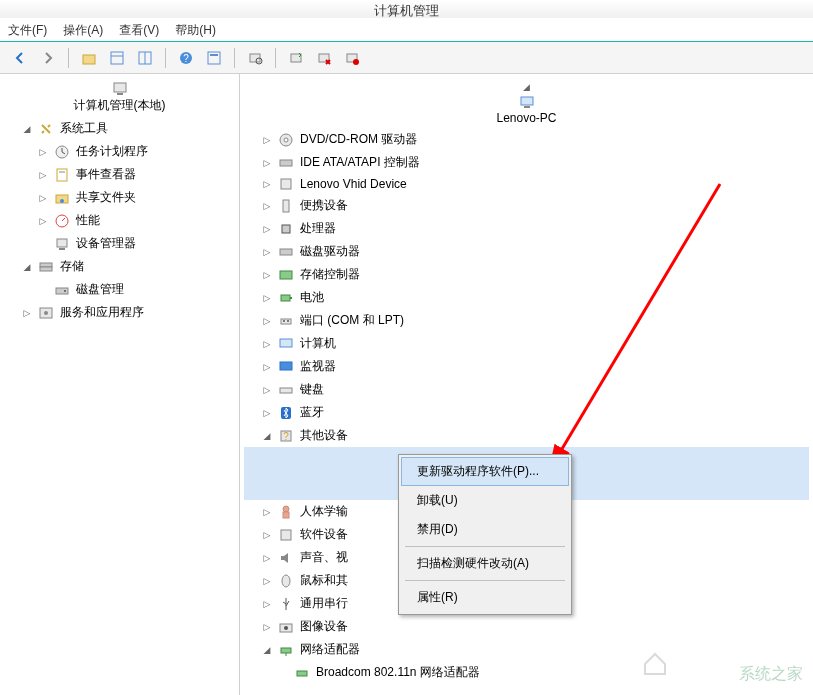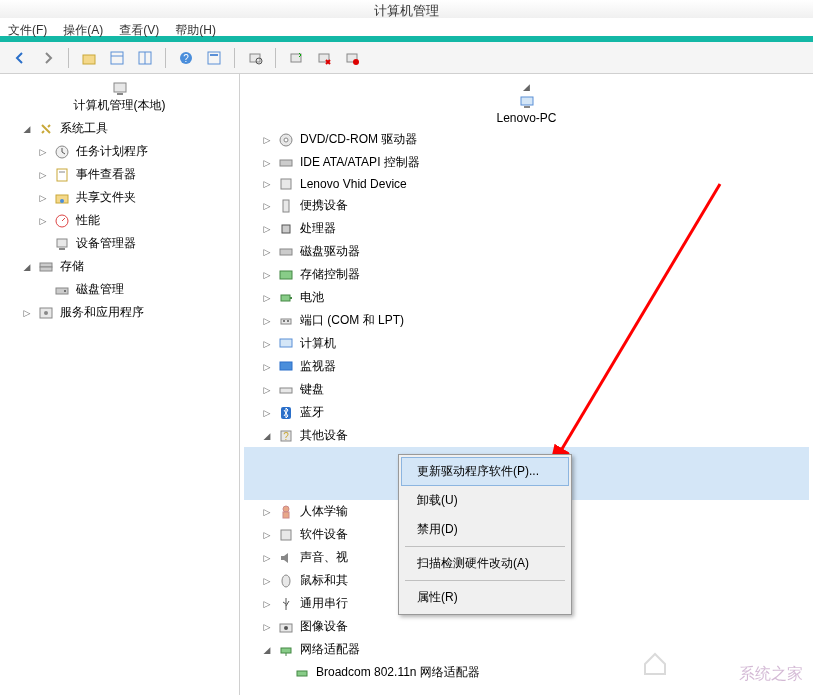--- a/index.html
+++ b/index.html
@@ -1,20 +1,20 @@
 <!DOCTYPE html>
 <html><head>
   <meta charset="utf-8">
   <style>
     * { margin: 0; padding: 0; box-sizing: border-box; font-family: 'Microsoft YaHei', 'SimSun', sans-serif; }
     body { width: 813px; height: 695px; background: #fff; font-size: 12px; overflow: hidden; position: relative; }
     
     .title-bar { height: 18px; background: linear-gradient(#fff, #f0f0f0); text-align: center; padding-top: 2px; color: #333; font-size: 13px; }
     
-    .menu-bar { height: 24px; background: #fff; border-bottom: 6px solid #14b8a6; display: flex; padding: 4px 8px; gap: 16px; }
+    .menu-bar { height: 24px; background: #fff; border-bottom: 1px solid #14b8a6; display: flex; padding: 4px 8px; gap: 16px; }
     .menu-item { color: #333; cursor: pointer; }
     
     .toolbar { height: 32px; background: #f5f5f5; border-bottom: 1px solid #d0d0d0; display: flex; align-items: center; padding: 0 8px; gap: 4px; }
     .tool-btn { width: 24px; height: 24px; display: flex; align-items: center; justify-content: center; cursor: pointer; border: 1px solid transparent; }
     .tool-sep { width: 1px; height: 20px; background: #c0c0c0; margin: 0 4px; }
     
     .content { display: flex; height: calc(695px - 74px); }
     .left-panel { width: 240px; border-right: 1px solid #d0d0d0; padding: 4px; overflow-y: auto; }
     .right-panel { flex: 1; padding: 4px; overflow-y: auto; position: relative; }
     
@@ -28,21 +28,21 @@
     .indent-1 { padding-left: 16px; }
     .indent-2 { padding-left: 32px; }
     
     .context-menu { position: absolute; background: #f0f0f0; border: 1px solid #999; box-shadow: 2px 2px 4px rgba(0,0,0,.3); width: 174px; z-index: 100; padding: 2px; }
     .context-item { padding: 6px 16px; cursor: pointer; background: #f0f0f0; }
     .context-item.highlighted { background: #d4e6f7; border: 1px solid #8cb5e0; padding: 5px 15px; }
     .context-sep { height: 1px; background: #c0c0c0; margin: 2px 4px; }
     
     .arrow-overlay { position: absolute; pointer-events: none; z-index: 50; }
     
-    .watermark { position: absolute; right: 10px; bottom: 10px; opacity: 0.3; font-size: 16px; color: #701a75; z-index: 200; }
+    .watermark { position: absolute; right: 10px; bottom: 10px; opacity: 0.3; font-size: 16px; color: #15803d; z-index: 200; }
   </style>
 </head>
 <body>
 
 <div class="title-bar">
   <span>计算机管理</span>
 </div>
 
 <div class="menu-bar">
   <span class="menu-item">文件(F)</span>

